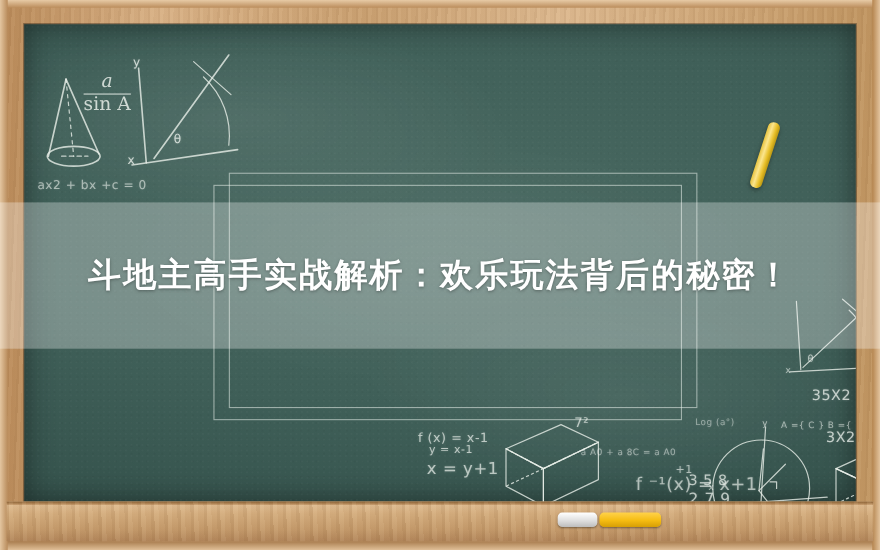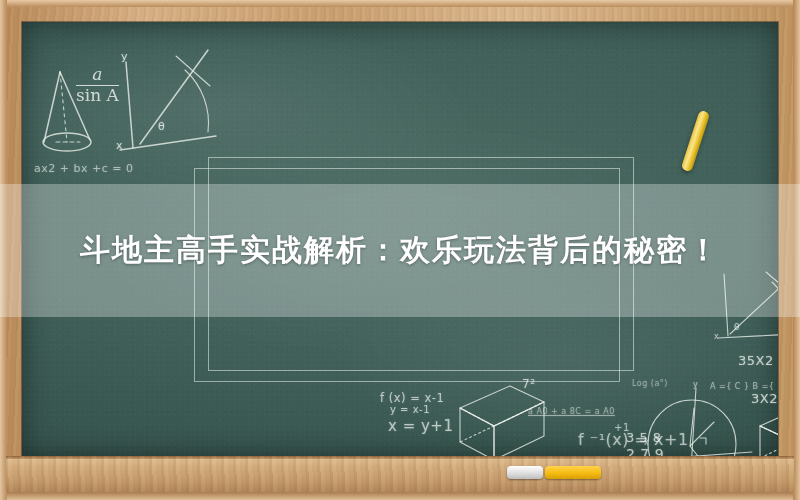--- a/index.html
+++ b/index.html
@@ -187,21 +187,21 @@
       <div class="ctext" style="left:368px;top:382px;font-size:10px;opacity:.72;">y  =  x-1</div>
       <div class="ctext" style="left:366px;top:395px;font-size:15px;opacity:.72;">x  =  y+1</div>
 
       <svg style="left:432px;top:358px;" width="96" height="86" viewBox="0 0 96 86">
         <path class="ln thin" d="M6 28 L56 6 L90 22 L40 46 Z"></path>
         <path class="ln thin" d="M6 28 L6 62 L40 80 L40 46 Z"></path>
         <path class="ln thin" d="M40 46 L40 80 L90 56 L90 22 Z"></path>
         <path class="ln thin" stroke-dasharray="2 3" d="M6 28 L40 46 M40 46 L90 22 M40 46 L6 62"></path>
       </svg>
       <div class="ctext" style="left:500px;top:355px;font-size:12px;opacity:.72;">7²</div>
-      <div class="ctext" style="left:506px;top:385px;font-size:8px;opacity:.55;text-decoration:underline;">a A0 + a 8C = a A0</div>
+      <div class="ctext" style="left:506px;top:385px;font-size:8px;opacity:.55;">a A0 + a 8C = a A0</div>
       <div class="ctext" style="left:556px;top:408px;font-size:16px;opacity:.68;">f ⁻¹(x)  =  x+1</div>
 
       <svg style="left:688px;top:248px;" width="100" height="78" viewBox="0 0 100 78">
         <path class="ln thin" d="M14 4 L18 66"></path>
         <path class="ln thin" d="M8 68 L84 64"></path>
         <path class="ln thin" d="M20 64 L80 8"></path>
         <path class="ln thin" d="M62 12 A 58 58 0 0 1 80 62"></path>
         <path class="ln thin" d="M56 2 L84 26"></path>
       </svg>
       <div class="ctext" style="left:712px;top:300px;font-size:9px;opacity:.7;">θ</div>

